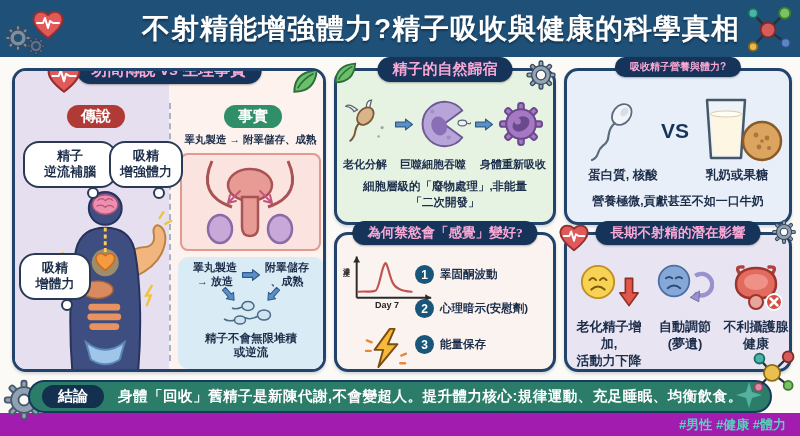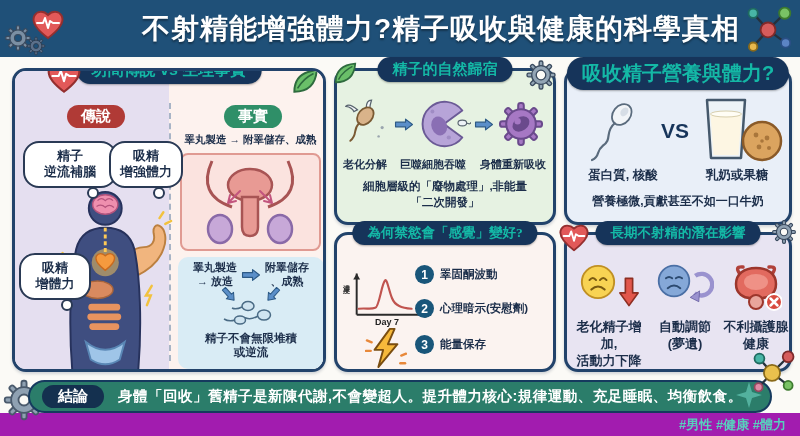--- a/index.html
+++ b/index.html
@@ -10,21 +10,21 @@
   .header-title{position:absolute;left:60px;right:60px;top:0;height:57px;line-height:57px;
     text-align:right;color:#ffffff;font-size:28px;font-weight:bold;letter-spacing:1px;
     text-shadow:0 2px 2px rgba(0,0,0,.35);white-space:nowrap;}
   .footer{position:absolute;left:0;top:413px;width:800px;height:39px;background:#a21caf;}
   .hashtags{position:absolute;right:14px;top:0;height:23px;line-height:23px;
     color:#58d0bd;font-size:13px;font-weight:bold;}
   
   .panel{position:absolute;background:#fff;border:3px solid #22436b;border-radius:14px;
          box-sizing:border-box;box-shadow:0 2px 3px rgba(30,50,80,.18);}
   .title-pill{position:absolute;top:-14px;left:50%;transform:translateX(-50%);
-    background:#16345a;color:#14b8a6;font-weight:bold;white-space:nowrap;
+    background:#16345a;color:#f9a8d4;font-weight:bold;white-space:nowrap;
     padding:3px 15px;border-radius:18px;z-index:5;box-shadow:0 1px 2px rgba(0,0,0,.3);}
   .preline{white-space:pre-line;}
   .lbl{font-weight:bold;color:#1c2e4a;text-align:center;}
   
   .p-myth{left:12px;top:68px;width:314px;height:304px;overflow:hidden;}
   .half-myth{position:absolute;left:0;top:0;width:50%;height:100%;background:#e5dff0;}
   .half-fact{position:absolute;left:50%;top:0;width:50%;height:100%;background:#fdf2ee;}
   .divider{position:absolute;left:50%;top:32px;bottom:8px;border-left:2px dashed #a8b4c6;z-index:1;}
   .pill-red{position:absolute;background:#b03a36;color:#fff;font-weight:bold;font-size:15px;
     padding:2px 14px;border-radius:15px;z-index:2;}
@@ -53,21 +53,21 @@
   .dest-caption{position:absolute;left:0;top:108px;width:100%;font-size:11.5px;
     font-weight:bold;text-align:center;line-height:1.35;}
   
   .p-nutri{left:564px;top:68px;width:228px;height:157px;background:#e9eff8;}
   .vs-text{position:absolute;left:94px;top:48px;font-size:21px;font-weight:bold;color:#16345a;}
   .nutri-labels{position:absolute;top:96px;width:100%;}
   .nutri-caption{position:absolute;left:0;top:122px;width:100%;font-size:12px;
     font-weight:bold;text-align:center;}
   
   .p-abst{left:334px;top:232px;width:222px;height:140px;background:#fbf3f0;}
-  .chart-wrap{position:absolute;left:4px;top:32px;width:98px;height:62px;}
+  .chart-wrap{position:absolute;left:4px;top:15px;width:98px;height:62px;}
   .chart-ylabel{position:absolute;left:0;top:12px;writing-mode:vertical-rl;
     font-size:7px;font-weight:bold;color:#333;letter-spacing:1px;}
   .chart-xlabel{position:absolute;left:34px;top:50px;font-size:9px;font-weight:bold;color:#222;}
   .abst-item{position:absolute;display:flex;align-items:center;gap:6px;}
   .numcircle{width:19px;height:19px;border-radius:50%;background:#19567a;color:#fff;
     font-size:12px;font-weight:bold;display:flex;align-items:center;justify-content:center;flex:none;}
   .abst-label{font-size:11.5px;font-weight:bold;white-space:nowrap;}
   
   .p-long{left:564px;top:232px;width:228px;height:140px;background:#e8e4f2;}
   .long-col{position:absolute;top:28px;text-align:center;}
@@ -284,21 +284,21 @@
     <div class="step-labels">
       <div style="width:26%;">老化分解</div>
       <div style="width:37%;">巨噬細胞吞噬</div>
       <div style="width:37%;">身體重新吸收</div>
     </div>
     <div class="dest-caption preline">細胞層級的「廢物處理」,非能量
 「二次開發」</div>
   </div>
 
   <div class="panel p-nutri">
-    <div class="title-pill" style="font-size:20px;">吸收精子營養與體力?</div>
+    <div class="title-pill" style="font-size:10px;">吸收精子營養與體力?</div>
     <svg class="deco" style="left:18px;top:28px;" width="56" height="66" viewBox="0 0 64 72">
       <ellipse cx="42" cy="16" rx="10" ry="13" transform="rotate(38 42 16)" fill="#f2f5f8" stroke="#5a6b7d" stroke-width="2"></ellipse>
       <ellipse cx="45" cy="13" rx="4" ry="5.5" transform="rotate(38 45 13)" fill="#d7dee6"></ellipse>
       <path d="M34 26 C 22 36 32 44 20 52 C 12 58 18 64 8 68" fill="none" stroke="#5a6b7d" stroke-width="2.5" stroke-linecap="round"></path>
     </svg>
     <div class="vs-text">VS</div>
     <svg class="deco" style="left:132px;top:26px;" width="84" height="66" viewBox="0 0 84 64">
       <path d="M8 2 h38 l-4 58 h-30 z" fill="#edf3f7" stroke="#45586b" stroke-width="2.5" stroke-linejoin="round"></path>
       <path d="M11.5 16 h31 l-3 41 h-25 z" fill="#fdf6e3"></path>
       <ellipse cx="27" cy="16" rx="15.5" ry="3" fill="#fffdf5" stroke="#d8cfae" stroke-width="1"></ellipse>

